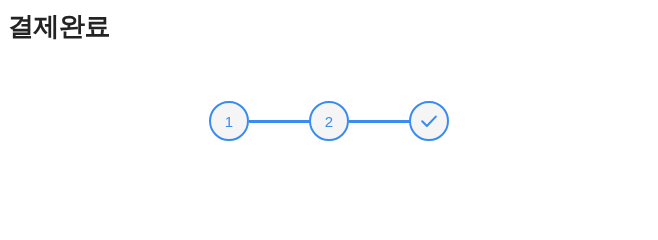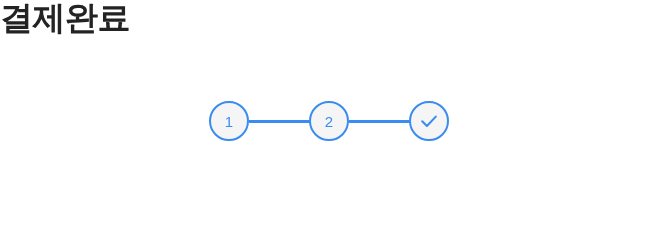--- a/index.html
+++ b/index.html
@@ -15,22 +15,22 @@
     overflow: hidden;
     position: relative;
     -webkit-font-smoothing: antialiased;
   }
 
   
   .page-title {
     position: absolute;
     left: 0px;
     top: -1px;
-    margin: 0;
-    font-size: 33px;
+    margin: 8px;
+    font-size: 26px;
     line-height: 38px;
     font-weight: 700;
     letter-spacing: -0.5px;
     color: #232323;
     white-space: nowrap;
     text-align: right;
   }
 
   
   .stepper {

